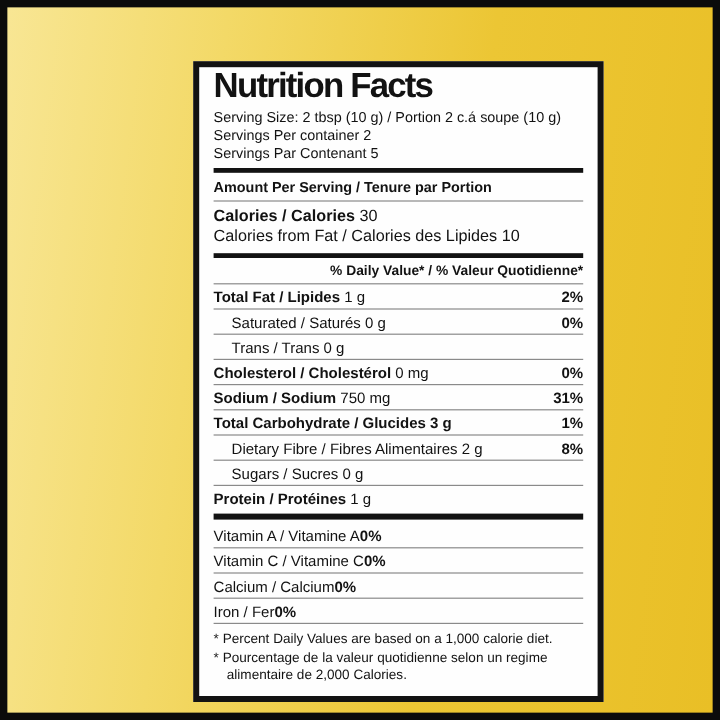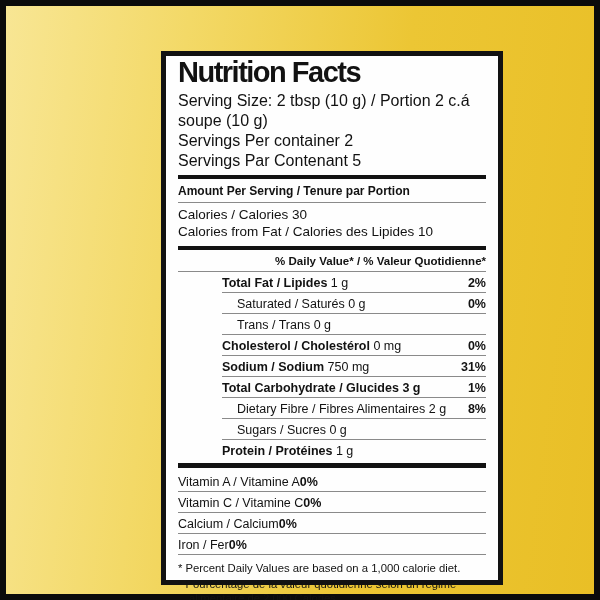--- a/index.html
+++ b/index.html
@@ -30,41 +30,40 @@
   }
   .title {
     font-weight: 700;
     font-size: 29px;
     line-height: 0.97;
     letter-spacing: -1.5px;
     white-space: nowrap;
   }
   .serving-block {
     margin-top: 5px;
-    font-size: 16px;
+    font-size: 12px;
     line-height: 1.25;
   }
   .bar-thick { height: 4px; background: #121212; margin: 4px 0 0 0; flex: none; }
   .bar-thick2 { height: 5px; background: #121212; margin: 3px 0 0 0; flex: none; }
   .hr-thin { border-top: 1.5px solid #8a8a8a; margin: 0; flex: none; }
   .aps-row {
     font-weight: 700; font-size: 12px;
     padding: 5px 0 4px 0;
   }
   .calories-block { font-size: 13.5px; line-height: 1.25; padding: 4px 0 5px 0; }
-  .calories-block .b { font-weight: 400; }
+  .calories-block .b { font-weight: 700; }
   .dv-header {
     text-align: right; font-weight: 700; font-size: 11.5px;
     padding: 5px 0 4px 0;
   }
   .nrow {
     display: flex; justify-content: space-between; align-items: baseline;
     font-size: 12.5px;
     padding: 4px 0 2px 0;
-    margin-left: 44px;
   }
   .nrow + .nrow, .vrow + .vrow { border-top: 1.5px solid #8a8a8a; }
   .nrow .name.bold { font-weight: 700; }
   .nrow.indent .name { padding-left: 15px; }
   .nrow .dv, .vrow .dv { font-weight: 700; }
   .vrow {
     display: flex; align-items: baseline;
     font-size: 12.5px;
     padding: 4px 0 2px 0;
   }

